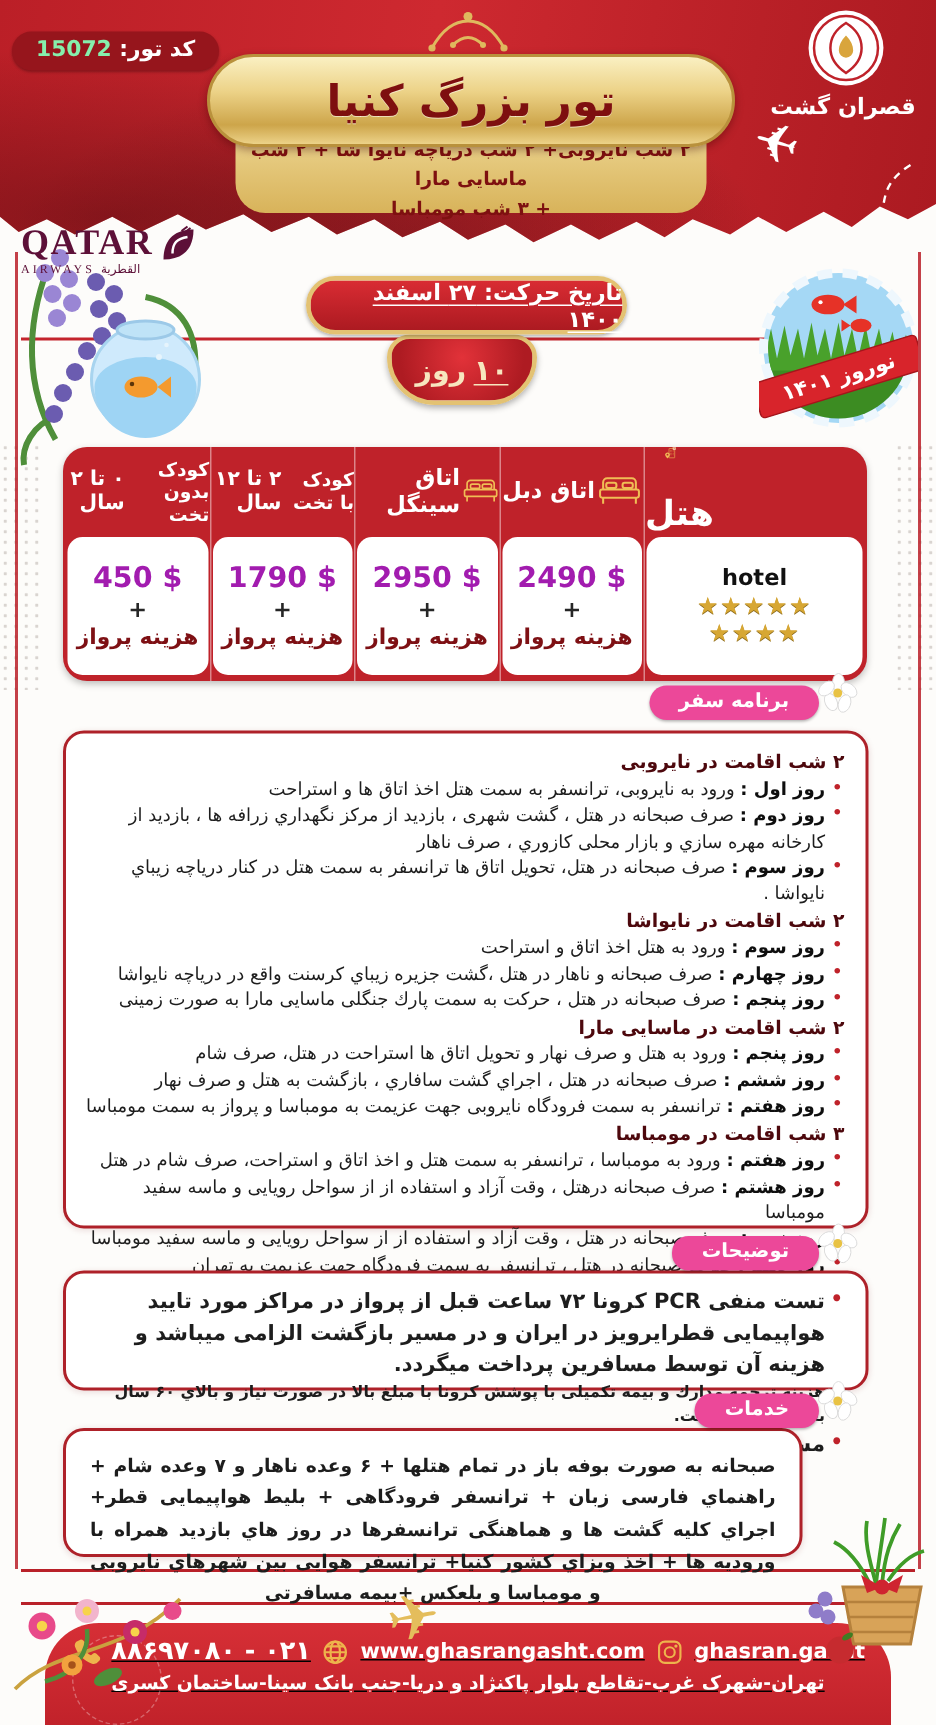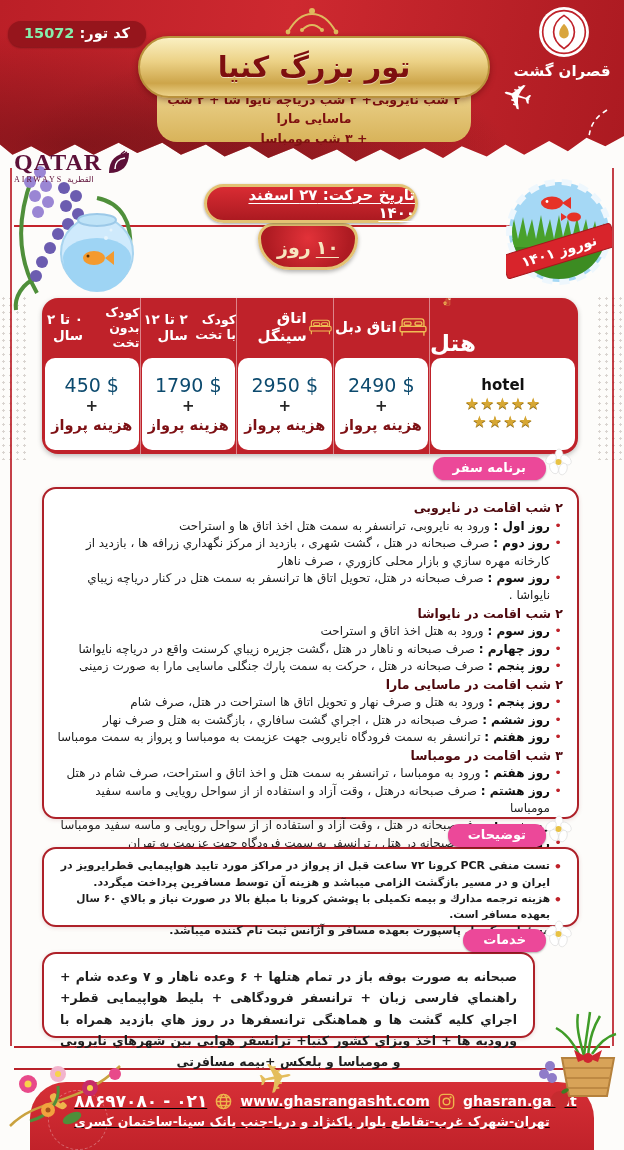--- a/index.html
+++ b/index.html
@@ -65,38 +65,38 @@
   .col.hotel{flex:0 0 146px;}
   .col + .col{border-left:none;border-right:1px solid rgba(255,255,255,.45);}
   .col .head{height:58px;display:flex;flex-direction:row;align-items:center;justify-content:center;
     color:#fff;font-weight:bold;gap:1px;}
   .col.hotel .head{flex-direction:column;gap:24px;align-items:flex-end;}
   .head .t1{font-size:15px;} .head .t1s{font-size:12.5px;} .head .t2{font-size:13.5px;}
   .col.hotel .head .t1{font-size:23px;}
   .col .cell{flex:1;background:#fff;border-radius:10px;margin:2px 1px 4px;display:flex;
     flex-direction:column;align-items:center;justify-content:center;line-height:1.25;}
   .col.hotel .cell{border-radius:10px 10px 12px 10px;}
-  .cell .price{font-size:19px;font-weight:normal;color:#0c4a6e;}
+  .cell .price{font-size:19px;font-weight:bold;color:#a21caf;}
   .cell .plus{font-size:15px;font-weight:bold;color:#262626;}
   .cell .fc{font-size:14.5px;font-weight:bold;color:#7e1014;}
   .cell .hname{font-size:15px;font-weight:bold;color:#111;}
   .cell .stars{font-size:16px;color:#d7a733;letter-spacing:1px;line-height:1.15;text-shadow:0 1px 0 #8a6a1e;}
   
   .section-pill{position:absolute;background:#ec4899;color:#fff;font-weight:bold;font-size:13px;
     padding:3px 20px 5px;border-radius:14px;z-index:4;box-shadow:0 1px 2px rgba(0,0,0,.3);}
   .pill-flower{position:absolute;z-index:5;}
   .rbox{position:absolute;background:#fff;border:2px solid #ae2129;border-radius:14px;z-index:2;
     box-shadow:0 1px 4px rgba(120,20,25,.15);}
   .prog-box{left:42px;top:487px;width:537px;height:332px;padding:10px 14px 4px 10px;}
   .prog-h{font-size:12.5px;font-weight:bold;color:#4d080d;line-height:1.5;}
   .prog-item{font-size:12px;color:#1d1d1d;line-height:1.45;padding-right:13px;position:relative;}
   .prog-item::before{content:"•";color:#bf222a;position:absolute;right:1px;top:-1px;font-size:13px;}
   .prog-item b{color:#0e0e0e;}
   .notes-box{left:42px;top:847px;width:537px;height:80px;padding:9px 14px 4px 10px;}
-  .note-item{font-size:11px;font-weight:bold;color:#1d1d1d;line-height:1.5;padding-right:13px;position:relative;}
+  .note-item{font-size:14px;font-weight:bold;color:#1d1d1d;line-height:1.5;padding-right:13px;position:relative;}
   .note-item::before{content:"•";color:#bf222a;position:absolute;right:1px;top:-1px;font-size:13px;}
   .note-item.tight{font-size:10.6px;letter-spacing:-.1px;}
   .svc-box{left:42px;top:952px;width:493px;height:86px;padding:12px 16px;}
   .svc-text{font-size:12.5px;font-weight:bold;color:#1d1d1d;line-height:1.7;text-align:justify;text-align-last:center;}
   
   .hline2{position:absolute;left:14px;width:596px;height:1.5px;background:#b92129;z-index:1;}
   .gold-plane{position:absolute;left:258px;top:1054px;font-size:42px;color:#e4bd5c;transform:rotate(-10deg);z-index:5;}
   .footer{position:absolute;left:30px;top:1082px;width:564px;height:68px;border-radius:36px 36px 0 0;
     background:linear-gradient(180deg,#d8303 7,#d62f36,#c1222a);background:linear-gradient(180deg,#d62f36,#c1222a);
     z-index:4;overflow:hidden;text-decoration:underline;}

